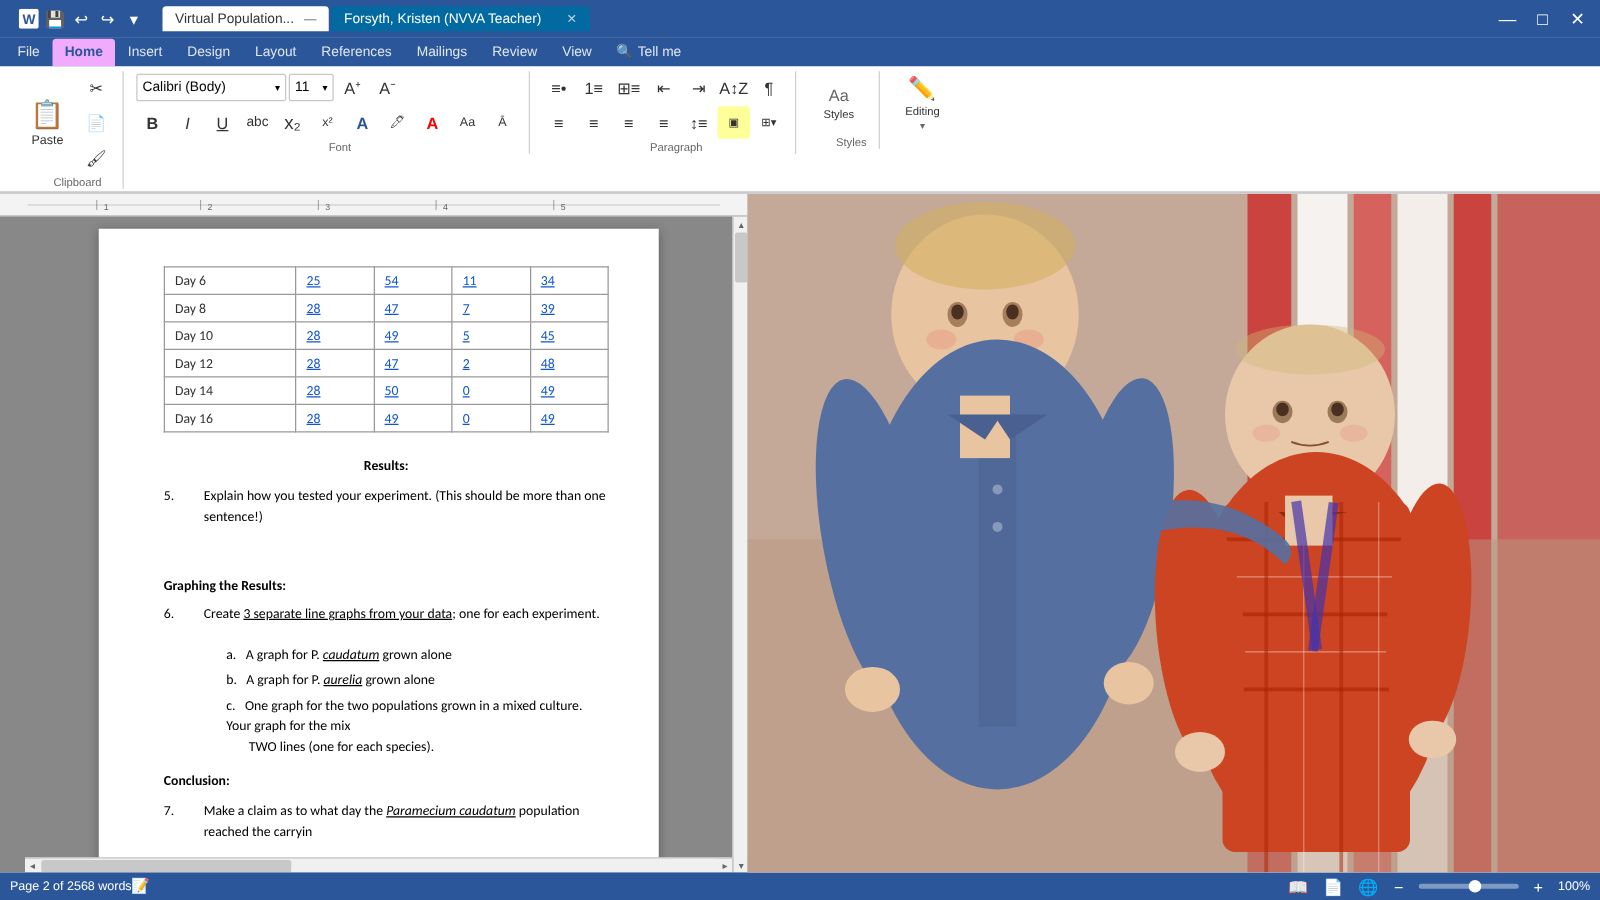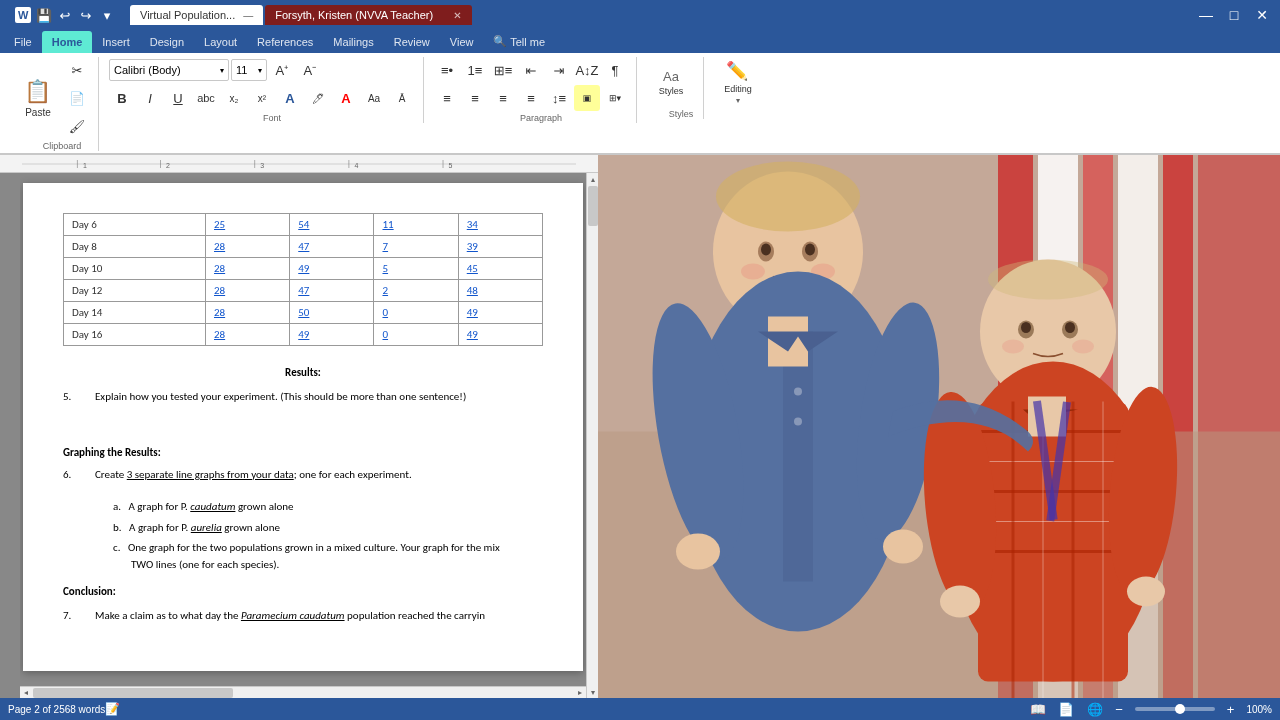--- a/index.html
+++ b/index.html
@@ -18,21 +18,21 @@
     .tab-area { display: flex; align-items: center; margin-left: 8px; flex: 1; }
     .doc-tab { background: white; color: #333; padding: 4px 10px; font-size: 11px; border-radius: 3px 3px 0 0; display: flex; align-items: center; gap: 8px; margin-right: 2px; }
     .doc-tab-close { color: #666; font-size: 10px; cursor: pointer; }
     .title-bar-right { display: flex; align-items: center; gap: 8px; margin-left: auto; }
     .win-btn { width: 20px; height: 20px; display: flex; align-items: center; justify-content: center; color: white; font-size: 14px; cursor: pointer; }
 
     
     .ribbon { background: #2b579a; display: flex; flex-direction: column; }
     .ribbon-tabs { display: flex; align-items: flex-end; padding: 0 4px; background: #2b579a; }
     .ribbon-tab { padding: 5px 10px; color: rgba(255,255,255,0.85); font-size: 11px; cursor: pointer; border-radius: 3px 3px 0 0; }
-    .ribbon-tab.active { background: #5eead4; color: #2b579a; font-weight: 600; }
+    .ribbon-tab.active { background: #f0abfc; color: #2b579a; font-weight: 600; }
     .ribbon-content { background: white; border-bottom: 1px solid #c8c8c8; padding: 4px 6px 2px; display: flex; align-items: flex-start; gap: 2px; }
     .ribbon-group { display: flex; flex-direction: column; align-items: center; border-right: 1px solid #d0d0d0; padding: 0 8px; }
     .ribbon-group:last-child { border-right: none; }
     .ribbon-group-tools { display: flex; align-items: center; gap: 2px; flex-wrap: wrap; }
     .ribbon-group-label { font-size: 9px; color: #666; margin-top: 2px; text-align: center; padding-left: 20px; }
     .r-btn { width: 26px; height: 26px; display: flex; align-items: center; justify-content: center; border-radius: 3px; cursor: pointer; font-size: 13px; color: #333; }
     .r-btn-large { width: 38px; height: 50px; display: flex; flex-direction: column; align-items: center; justify-content: center; border-radius: 3px; cursor: pointer; font-size: 20px; color: #333; gap: 2px; }
     .r-btn-large span { font-size: 9px; }
     .font-box { width: 120px; height: 22px; border: 1px solid #c8c8c8; border-radius: 2px; padding: 0 4px; font-size: 11px; display: flex; align-items: center; justify-content: space-between; cursor: pointer; background: white; }
     .font-size-box { width: 36px; height: 22px; border: 1px solid #c8c8c8; border-radius: 2px; padding: 0 4px; font-size: 11px; display: flex; align-items: center; justify-content: space-between; cursor: pointer; background: white; }
@@ -45,21 +45,21 @@
     .quick-access { display: flex; align-items: center; gap: 3px; padding: 0 6px; height: 22px; background: #2b579a; }
     .qa-btn { color: white; font-size: 13px; cursor: pointer; width: 18px; height: 18px; display: flex; align-items: center; justify-content: center; }
 
     
     .main-area { display: flex; flex: 1; overflow: hidden; }
 
     
     .word-area { width: 598px; height: 100%; display: flex; flex-direction: column; background: #888; flex-shrink: 0; }
     .ruler { height: 18px; background: #f3f3f3; border-bottom: 1px solid #c8c8c8; display: flex; align-items: center; padding: 0 22px; font-size: 9px; color: #666; position: relative; }
     .doc-scroll { flex: 1; overflow: hidden; display: flex; flex-direction: column; align-items: center; padding: 10px 0; }
-    .page { width: 560px; background: white; box-shadow: 0 2px 8px rgba(0,0,0,0.3); padding: 30px 40px 30px 40px; font-size: 11px; font-family: 'Calibri', sans-serif; }
+    .page { width: 448px; background: white; box-shadow: 0 2px 8px rgba(0,0,0,0.3); padding: 30px 40px 30px 52px; font-size: 11px; font-family: 'Calibri', sans-serif; }
     
     
     .data-table { border-collapse: collapse; width: 100%; margin-bottom: 20px; font-size: 11px; }
     .data-table td { border: 1px solid #999; padding: 4px 8px; }
     .data-table .day-cell { color: #333; }
     .data-table .num-cell { color: #1155cc; text-decoration: underline; cursor: pointer; }
 
     
     .results-label { font-weight: bold; font-size: 11px; margin-bottom: 10px; text-align: center; }
     .question-item { display: flex; gap: 8px; margin-bottom: 16px; font-size: 11px; line-height: 1.5; }
@@ -113,21 +113,21 @@
     <div class="qa-btn">💾</div>
     <div class="qa-btn">↩</div>
     <div class="qa-btn">↪</div>
     <div class="qa-btn">▾</div>
   </div>
   <div class="tab-area">
     <div class="doc-tab">
       <span>Virtual Population...</span>
       <span class="doc-tab-close">—</span>
     </div>
-    <div class="doc-tab" style="background:#7f1d1d; color:white;gap:20px;">
+    <div class="doc-tab" style="background:#0369a1; color:white;gap:20px;">
       <span>Forsyth, Kristen (NVVA Teacher)</span>
       <span class="doc-tab-close" style="color:rgba(255,255,255,0.7)">✕</span>
     </div>
   </div>
   <div class="title-bar-right">
     <div class="win-btn">—</div>
     <div class="win-btn">□</div>
     <div class="win-btn close">✕</div>
   </div>
 </div>
@@ -177,21 +177,21 @@
             <span style="font-size:8px;">▾</span>
           </div>
           <div class="r-btn">A⁺</div>
           <div class="r-btn">A⁻</div>
         </div>
         <div style="display:flex;gap:2px;align-items:center;">
           <div class="r-btn" style="font-weight:bold;">B</div>
           <div class="r-btn" style="font-style:italic;">I</div>
           <div class="r-btn" style="text-decoration:underline;">U</div>
           <div class="r-btn" style="font-size:11px;">abc</div>
-          <div class="r-btn" style="font-size:10px;">x₂</div>
+          <div class="r-btn" style="font-size:15px;">x₂</div>
           <div class="r-btn" style="font-size:10px;">x²</div>
           <div class="r-btn" style="color:#2b579a;font-weight:bold;">A</div>
           <div class="r-btn" style="font-size:10px;">🖊</div>
           <div class="r-btn" style="color:red;font-weight:bold;">A</div>
           <div class="r-btn" style="font-size:10px;">Aa</div>
           <div class="r-btn" style="font-size:10px;">Ā</div>
         </div>
       </div>
       <div class="ribbon-group-label">Font</div>
     </div>

